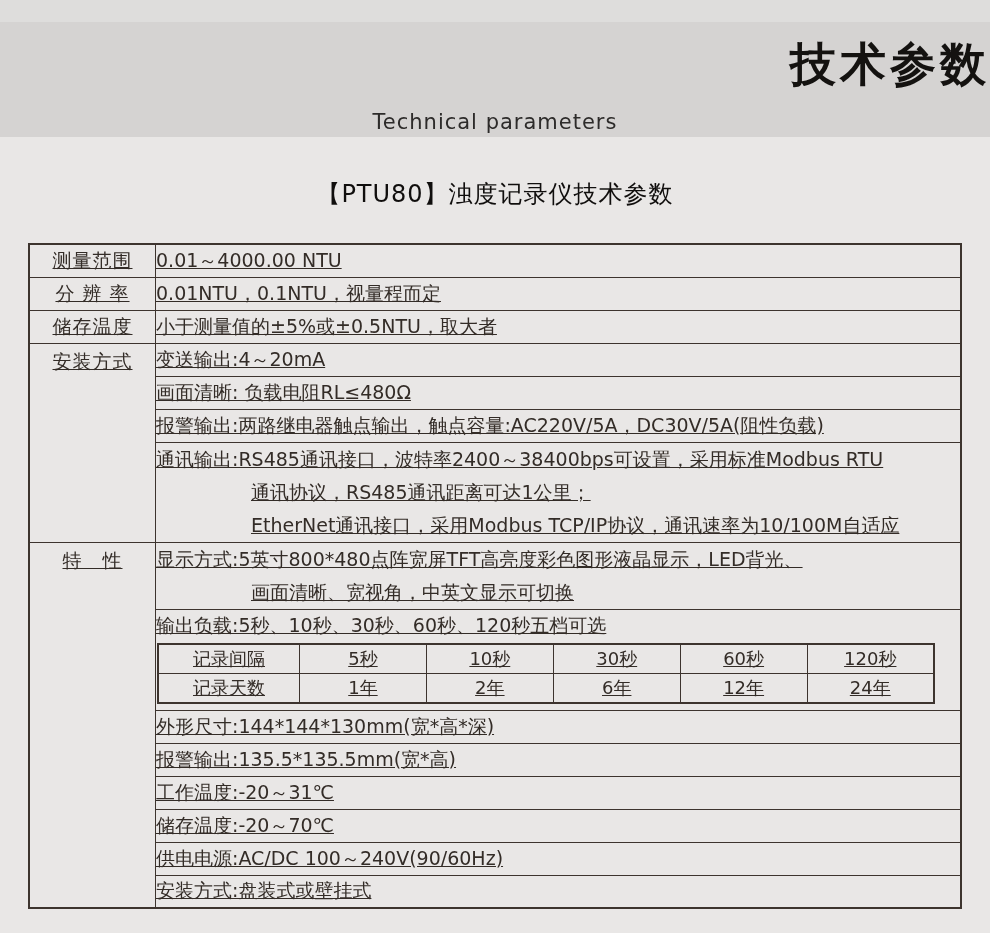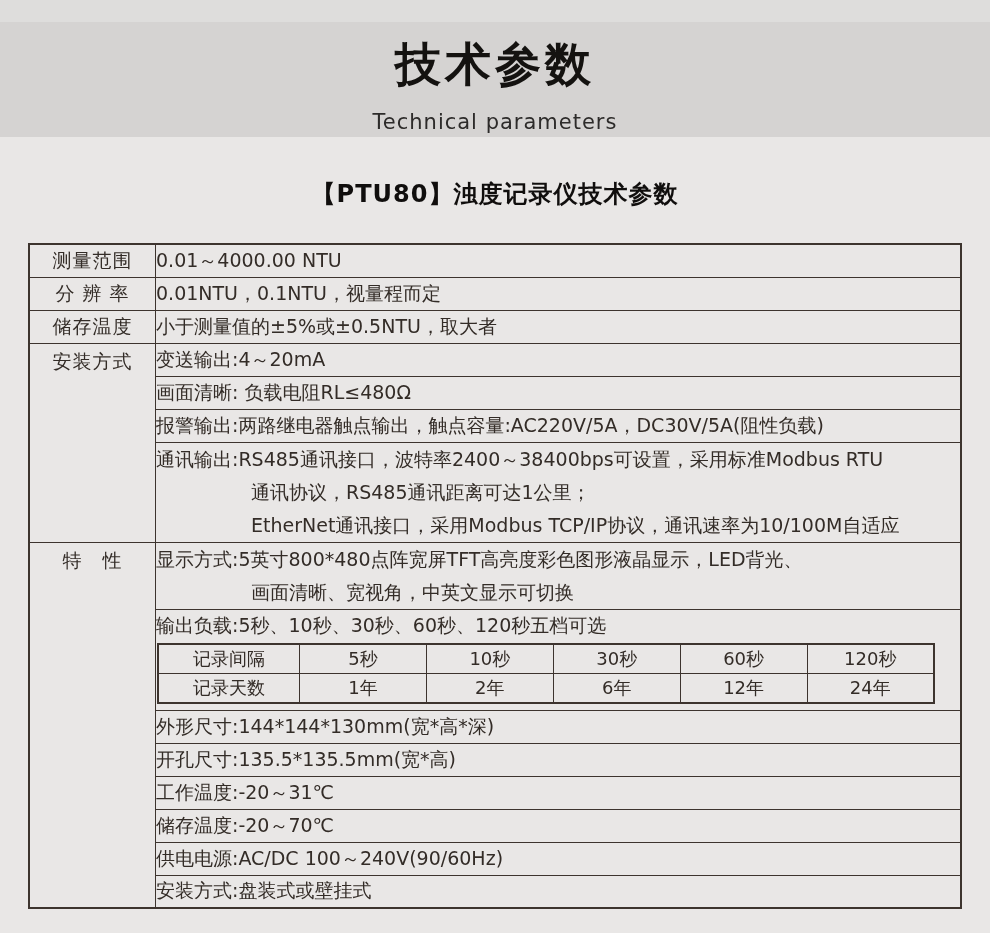--- a/index.html
+++ b/index.html
@@ -25,52 +25,54 @@
     text-align: center;
     overflow: hidden;
   }
   .banner-title {
     margin-top: 16px;
     font-size: 46px;
     font-weight: 700;
     letter-spacing: 4px;
     color: #141210;
     line-height: 52px;
+    text-align: right;
   }
   .banner-subtitle {
     font-size: 21px;
     font-weight: 400;
     letter-spacing: 1px;
     color: #2d2b2a;
     line-height: 24px;
     margin-top: 20px;
   }
   .section-title {
     margin-top: 41px;
     text-align: center;
     font-size: 24px;
-    font-weight: 700;
+    font-weight: 400;
     color: #100e0d;
     letter-spacing: 1px;
   }
   table.spec-table {
     width: 934px;
     margin: 33px auto 0 auto;
     border-collapse: collapse;
     table-layout: fixed;
     font-size: 19px;
     color: #332c27;
   }
   table.spec-table td {
     border: 1.5px solid #3d342e;
     padding: 0;
     background: #e9e7e6;
   }
   table.spec-table {
     border: 2.5px solid #3d342e;
+    text-decoration: underline;
   }
   td.label-cell {
     width: 125px;
     text-align: center;
     vertical-align: middle;
     letter-spacing: 1px;
   }
   td.label-cell.group {
     vertical-align: top;
     padding-top: 4px;
@@ -189,21 +191,21 @@
             <td>24年</td>
           </tr>
         </tbody>
             </table>
       </td>
     </tr>
     <tr class="h33">
       <td class="value-cell">外形尺寸:144*144*130mm(宽*高*深)</td>
     </tr>
     <tr class="h33">
-      <td class="value-cell">开孔尺寸:135.5*135.5mm(宽*高)</td>
+      <td class="value-cell">报警输出:135.5*135.5mm(宽*高)</td>
     </tr>
     <tr class="h33">
       <td class="value-cell">工作温度:-20～31℃</td>
     </tr>
     <tr class="h33">
       <td class="value-cell">储存温度:-20～70℃</td>
     </tr>
     <tr class="h33">
       <td class="value-cell">供电电源:AC/DC 100～240V(90/60Hz)</td>
     </tr>

